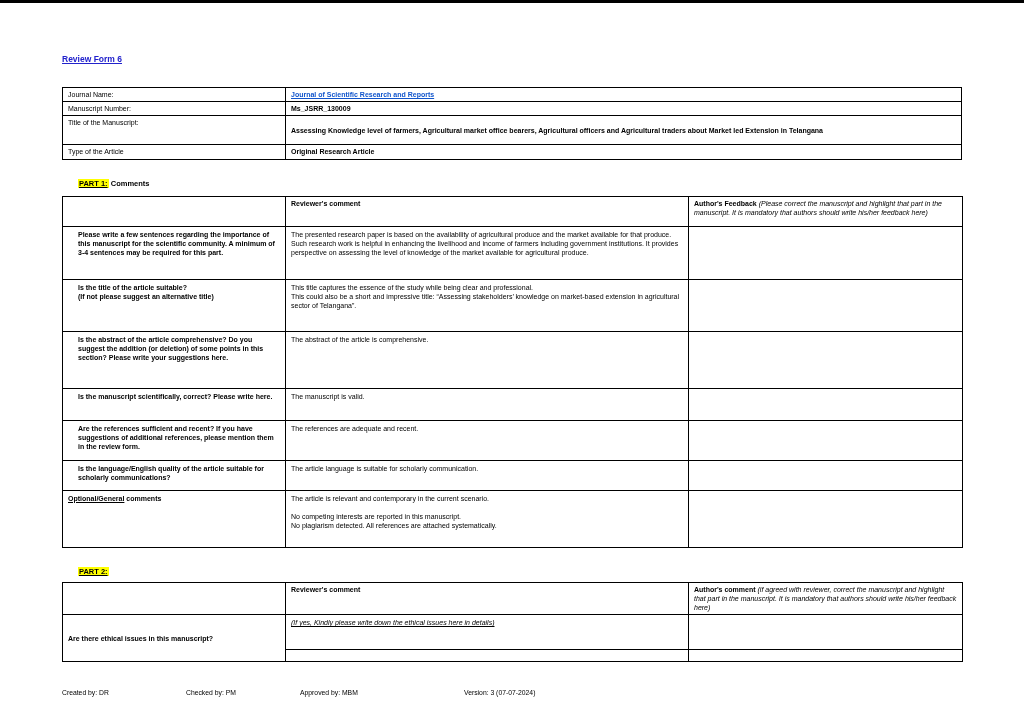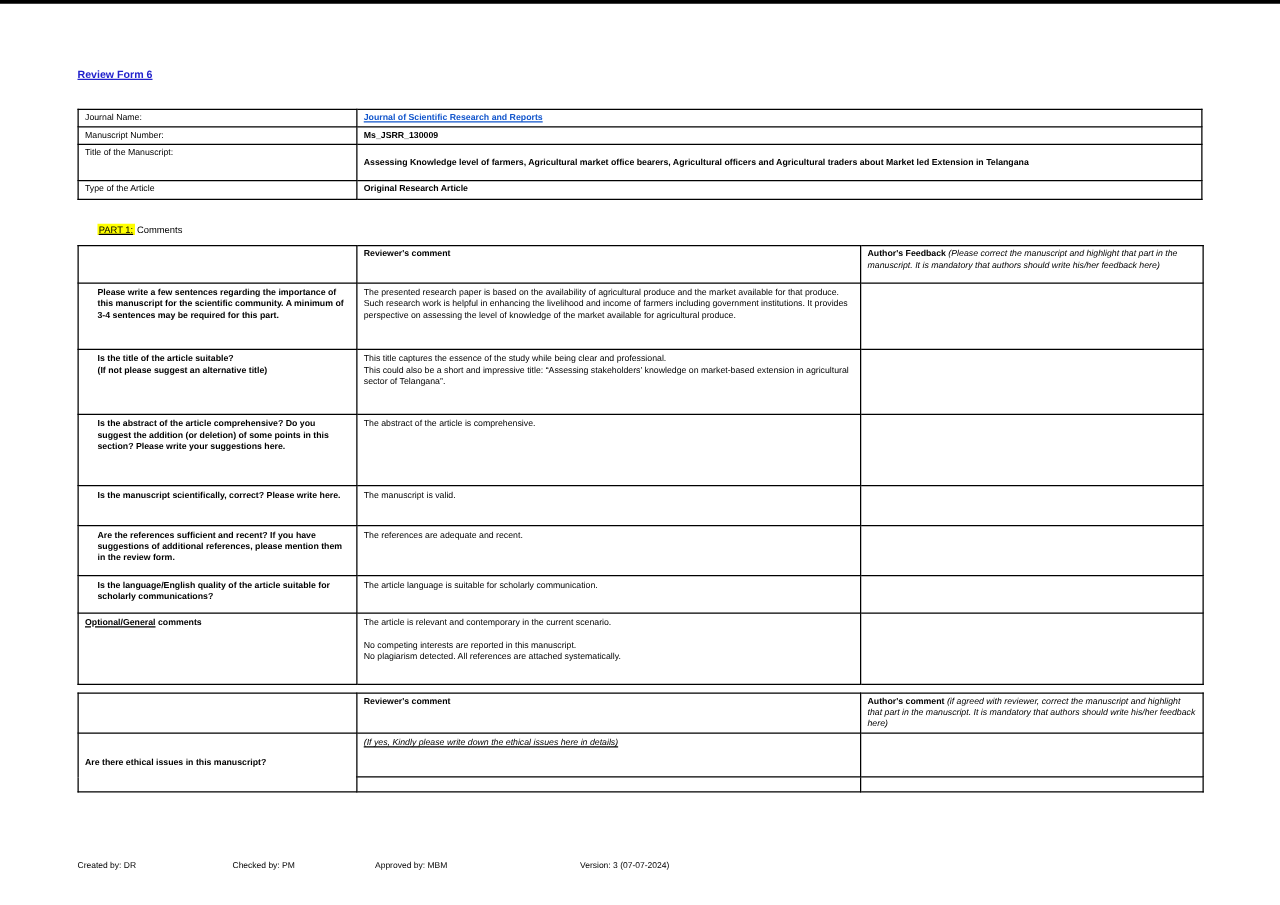--- a/index.html
+++ b/index.html
@@ -44,21 +44,21 @@
   tr.ir { height: 14px; }
   tr.ir-tall { height: 29px; }
   .link {
     color: var(--link-blue, #1155cc);
     font-weight: bold;
     text-decoration: underline;
     cursor: pointer;
   }
 
   
-  .part-heading { margin-top: 19px; font-size: 7.5px; font-weight: normal; padding-left: 16px; }
+  .part-heading { margin-top: 19px; font-size: 7.5px; font-weight: bold; padding-left: 16px; }
   .hl { background: var(--highlight, #ffff00); text-decoration: underline; padding: 0 1px; }
 
   
   .main-table { margin-top: 8px; }
   .col-q { width: 223px; } .col-r { width: 403px; } .col-a { width: 274px; }
   td.qcell { font-weight: bold; padding: 3px 6px 3px 15px; }
   td.qcell.no-indent { padding-left: 5px; }
   td.ccell { padding: 3px 5px; }
   tr.rH { height: 30px; }
   tr.r1 { height: 53px; }
@@ -175,20 +175,23 @@
         <td class="qcell no-indent"><span class="und">Optional/General</span><span> comments</span></td>
         <td class="ccell prel">The article is relevant and contemporary in the current scenario.
 
 No competing interests are reported in this manuscript.
 No plagiarism detected. All references are attached systematically.</td>
         <td></td>
       </tr>
     </tbody>
   </table>
 
+  <div class="part-heading">
+    <span class="hl">PART  2:</span>
+  </div>
 
   <table class="main-table p2">
     <colgroup>
         <col class="col-q">
         <col class="col-r">
         <col class="col-a">
       </colgroup>
     <tbody>
       <tr class="p2H">
         <td></td>

